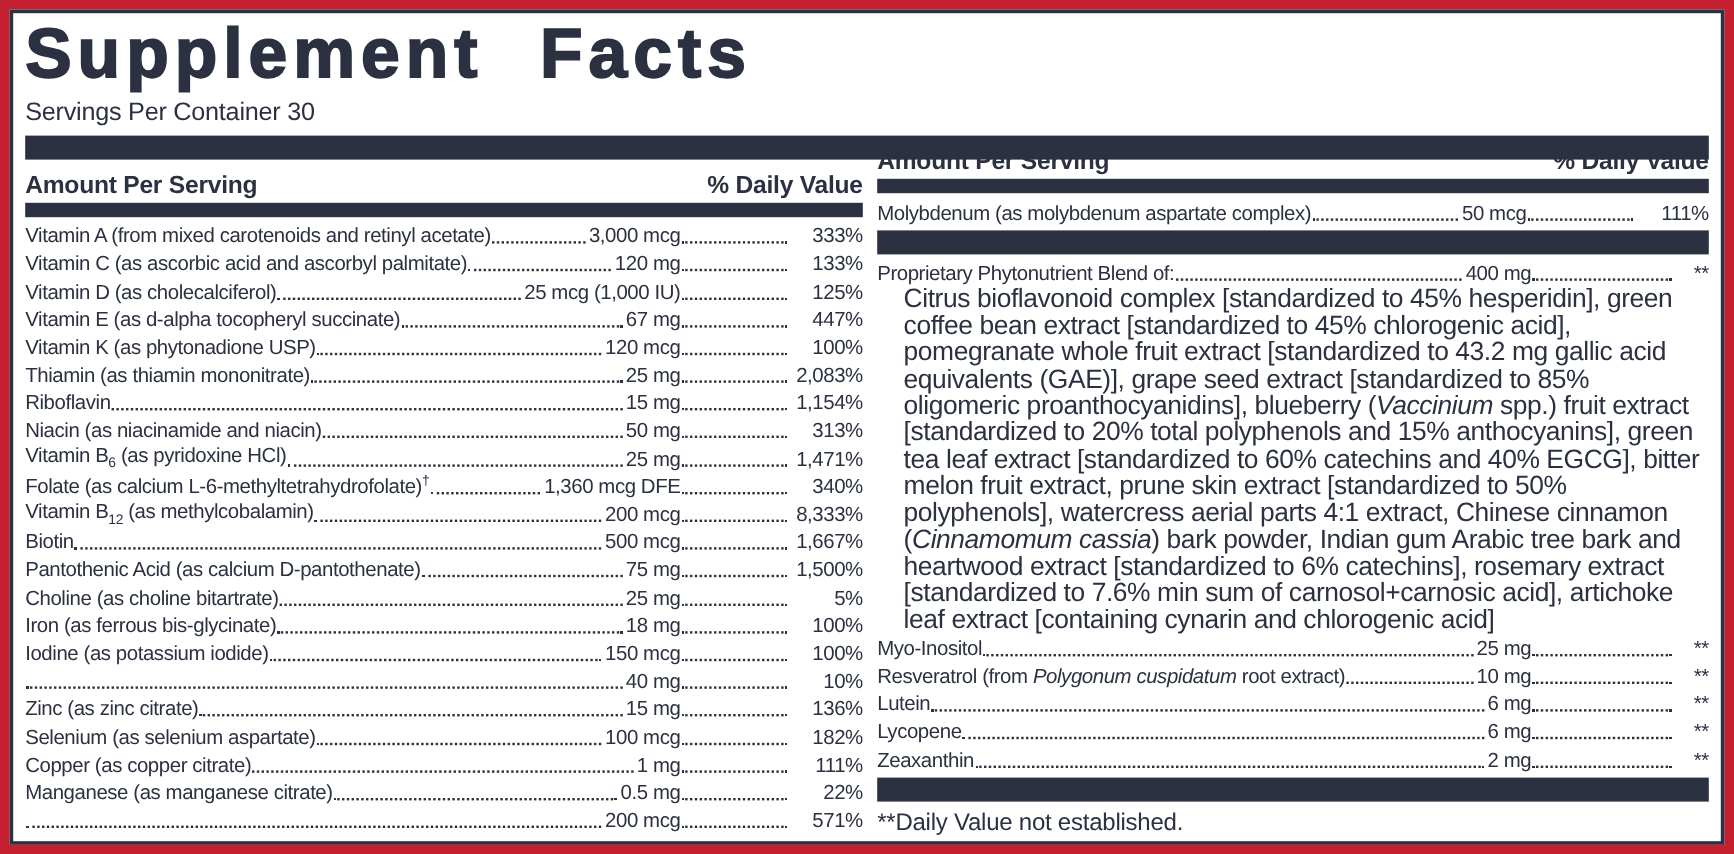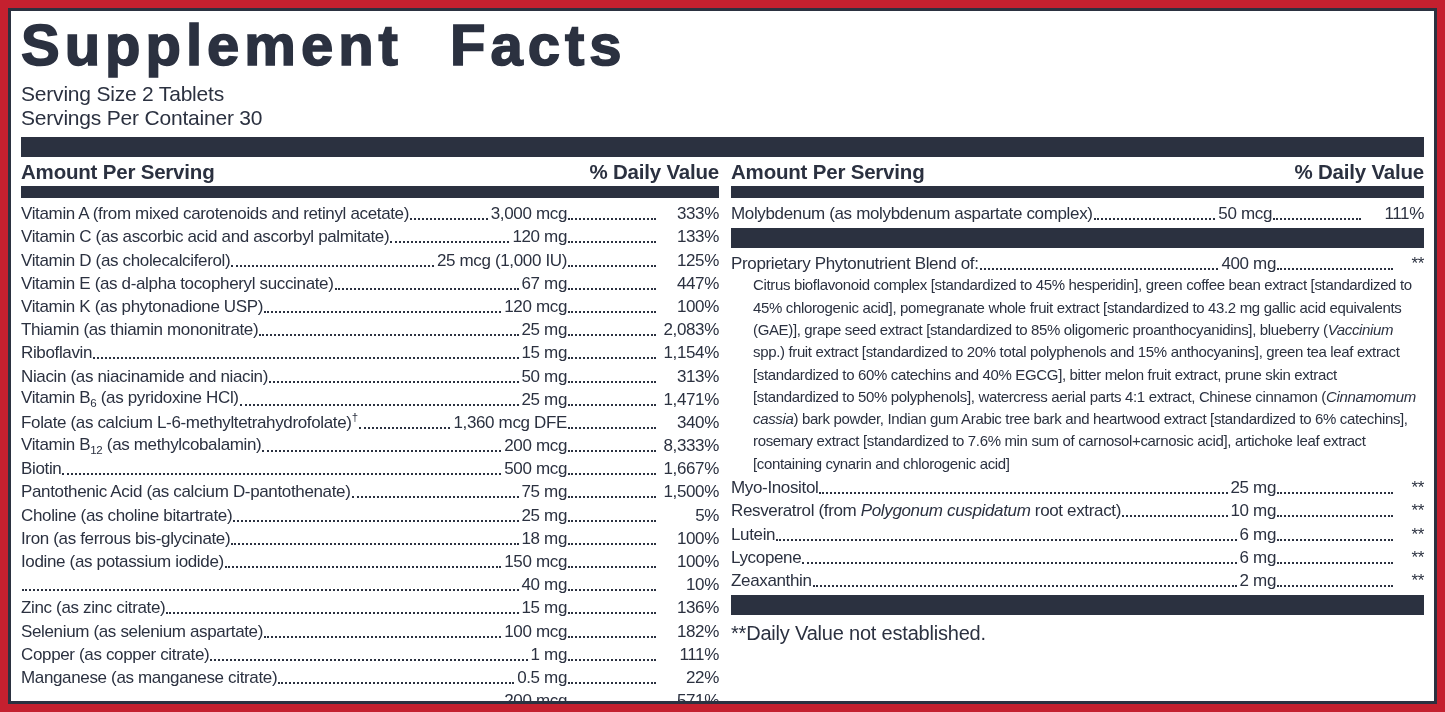--- a/index.html
+++ b/index.html
@@ -4,21 +4,21 @@
 <style>
   * { box-sizing: border-box; }
   body { margin:0; background:#888; font-family:"Liberation Sans", sans-serif; color:#2B3140; }
   .frame { width:1445px; height:712px; background:#C4202F; padding:8px; }
   .label { background:#fff; border:3px solid #2B3140; width:100%; height:100%;
            padding:2px 10px 0; overflow:hidden; display:flex; flex-direction:column; }
   .title { font-size:58px; font-weight:bold; letter-spacing:5px; word-spacing:26px;
            line-height:1.02; margin:2px 0 8px; -webkit-text-stroke:1.6px #2B3140; }
   .serv { font-size:21px; line-height:1.14; letter-spacing:-0.2px; }
   .bar  { background:#2B3140; height:20px; margin-top:7px; flex:0 0 auto; }
-  .cols { display:flex; align-items:flex-start; flex:1 1 auto; min-height:0; }
+  .cols { display:flex; align-items:center; flex:1 1 auto; min-height:0; }
   .col  { min-width:0; }
   .col.left  { flex:0 0 698px; }
   .col.right { flex:1; display:flex; flex-direction:column; }
   .divider { flex:0 0 4px; background:#2B3140; }
   .col.right > * , .col.right .colhead { padding-left:0; }
   .col.right { padding-left:8px; }
   .colhead { display:flex; justify-content:space-between; font-weight:bold;
              font-size:20.5px; padding:3px 0 2px; letter-spacing:-0.2px; }
   .subbar { background:#2B3140; height:12px; }
   .rows { padding-top:3px; }
@@ -26,36 +26,35 @@
          letter-spacing:-0.35px; white-space:nowrap; }
   .row .n { flex:0 1 auto; overflow:hidden; }
   .dots { border-bottom:2.2px dotted #2B3140; margin:0 1px 4px; height:0; }
   .d1 { flex:1 1 8px; min-width:6px; }
   .d2 { flex:0 0 88px; }
   .d2w{ flex:0 0 116px; }
   .amt { flex:0 0 auto; padding-left:2px; }
   .pct { flex:0 0 62px; text-align:right; }
   .pctw{ flex:0 0 30px; text-align:right; }
   .midbar { background:#2B3140; height:20px; margin:4px 0 3px; }
-  .blend-desc { font-size:15px; line-height:22.3px; letter-spacing:-0.35px;
+  .blend-desc { font-size:22px; line-height:22.3px; letter-spacing:-0.35px;
                 margin-left:22px; }
   .blend-desc em { font-style:italic; }
   sub { font-size:68%; }
   sup { font-size:68%; }
   .botwrap { margin-top:auto; padding-bottom:16px; }
   .footnote { font-size:20px; padding-top:4px; letter-spacing:-0.2px; }
 </style>
 </head>
 <body>
 
 <div class="frame">
   <div class="label">
 
     <div class="title">Supplement Facts</div>
-    <div class="serv">Serving Size 2 Tablets</div>
     <div class="serv">Servings Per Container 30</div>
 
     <div class="bar"></div>
 
     <div class="cols">
 
       <div class="col left">
         <div class="colhead">
           <span>Amount Per Serving</span>
           <span>% Daily Value</span>

